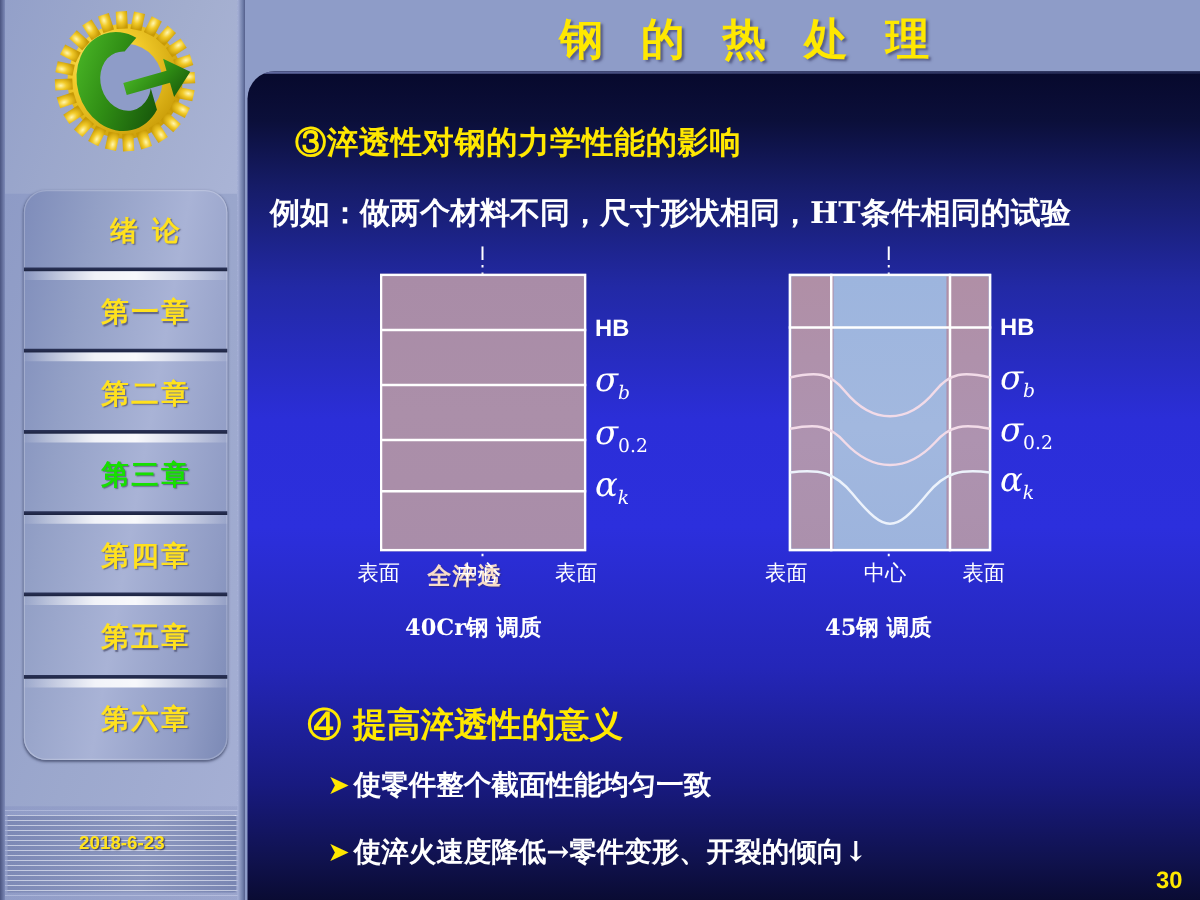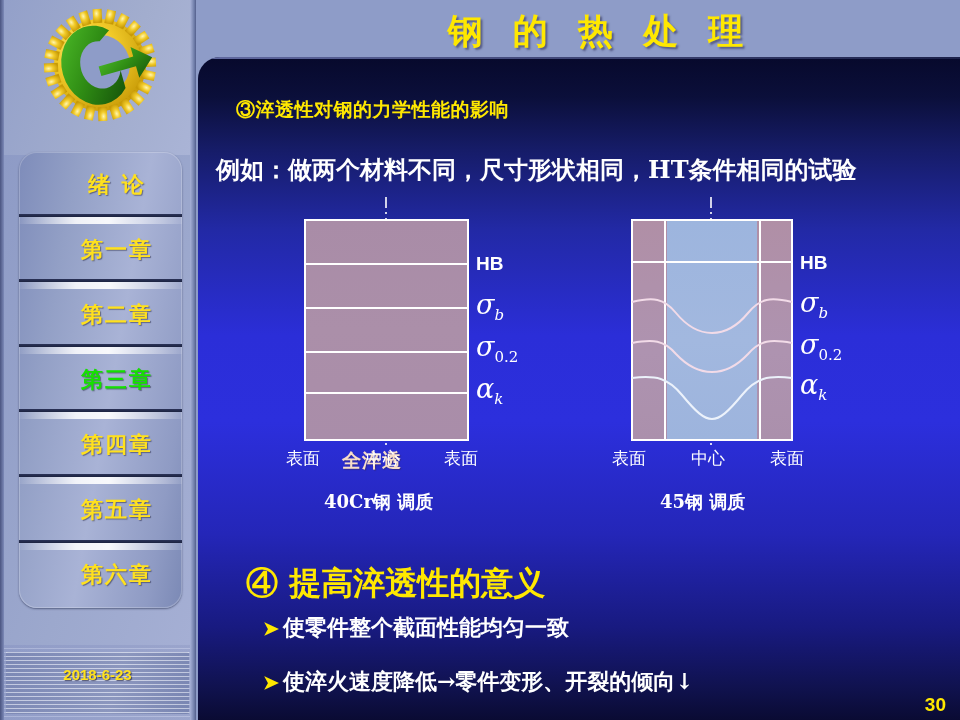--- a/index.html
+++ b/index.html
@@ -179,21 +179,21 @@
     position: absolute;
     left: 0; top: 0; right: 0; height: 2px;
     background: linear-gradient(to right, rgba(120,130,190,0.8), rgba(60,70,120,0.4));
   }
 
   .heading3 {
     position: absolute;
     left: 38px; top: 40px;
     font-family: "DejaVu Serif", "Liberation Serif", serif;
     font-weight: bold;
-    font-size: 19px;
+    font-size: 25px;
     color: #ffe800;
     letter-spacing: 0.5px;
     white-space: nowrap;
   }
   .example-line {
     position: absolute;
     left: 18px; top: 97px;
     font-family: "DejaVu Serif", "Liberation Serif", serif;
     font-weight: bold;
     font-size: 24px;
@@ -265,21 +265,21 @@
     text-shadow: 1px 1px 1px rgba(60,40,50,0.4);
     margin-top: 44px;
   }
 
   
   .heading4 {
     position: absolute;
     left: 48px; top: 505px;
     font-family: "DejaVu Serif", "Liberation Serif", serif;
     font-weight: bold;
-    font-size: 32px;
+    font-size: 27px;
     color: #ffe800;
     white-space: nowrap;
     text-align: right;
   }
   .bullet {
     position: absolute;
     font-family: "DejaVu Serif", "Liberation Serif", serif;
     font-weight: bold;
     font-size: 22px;
     color: #ffffff;

